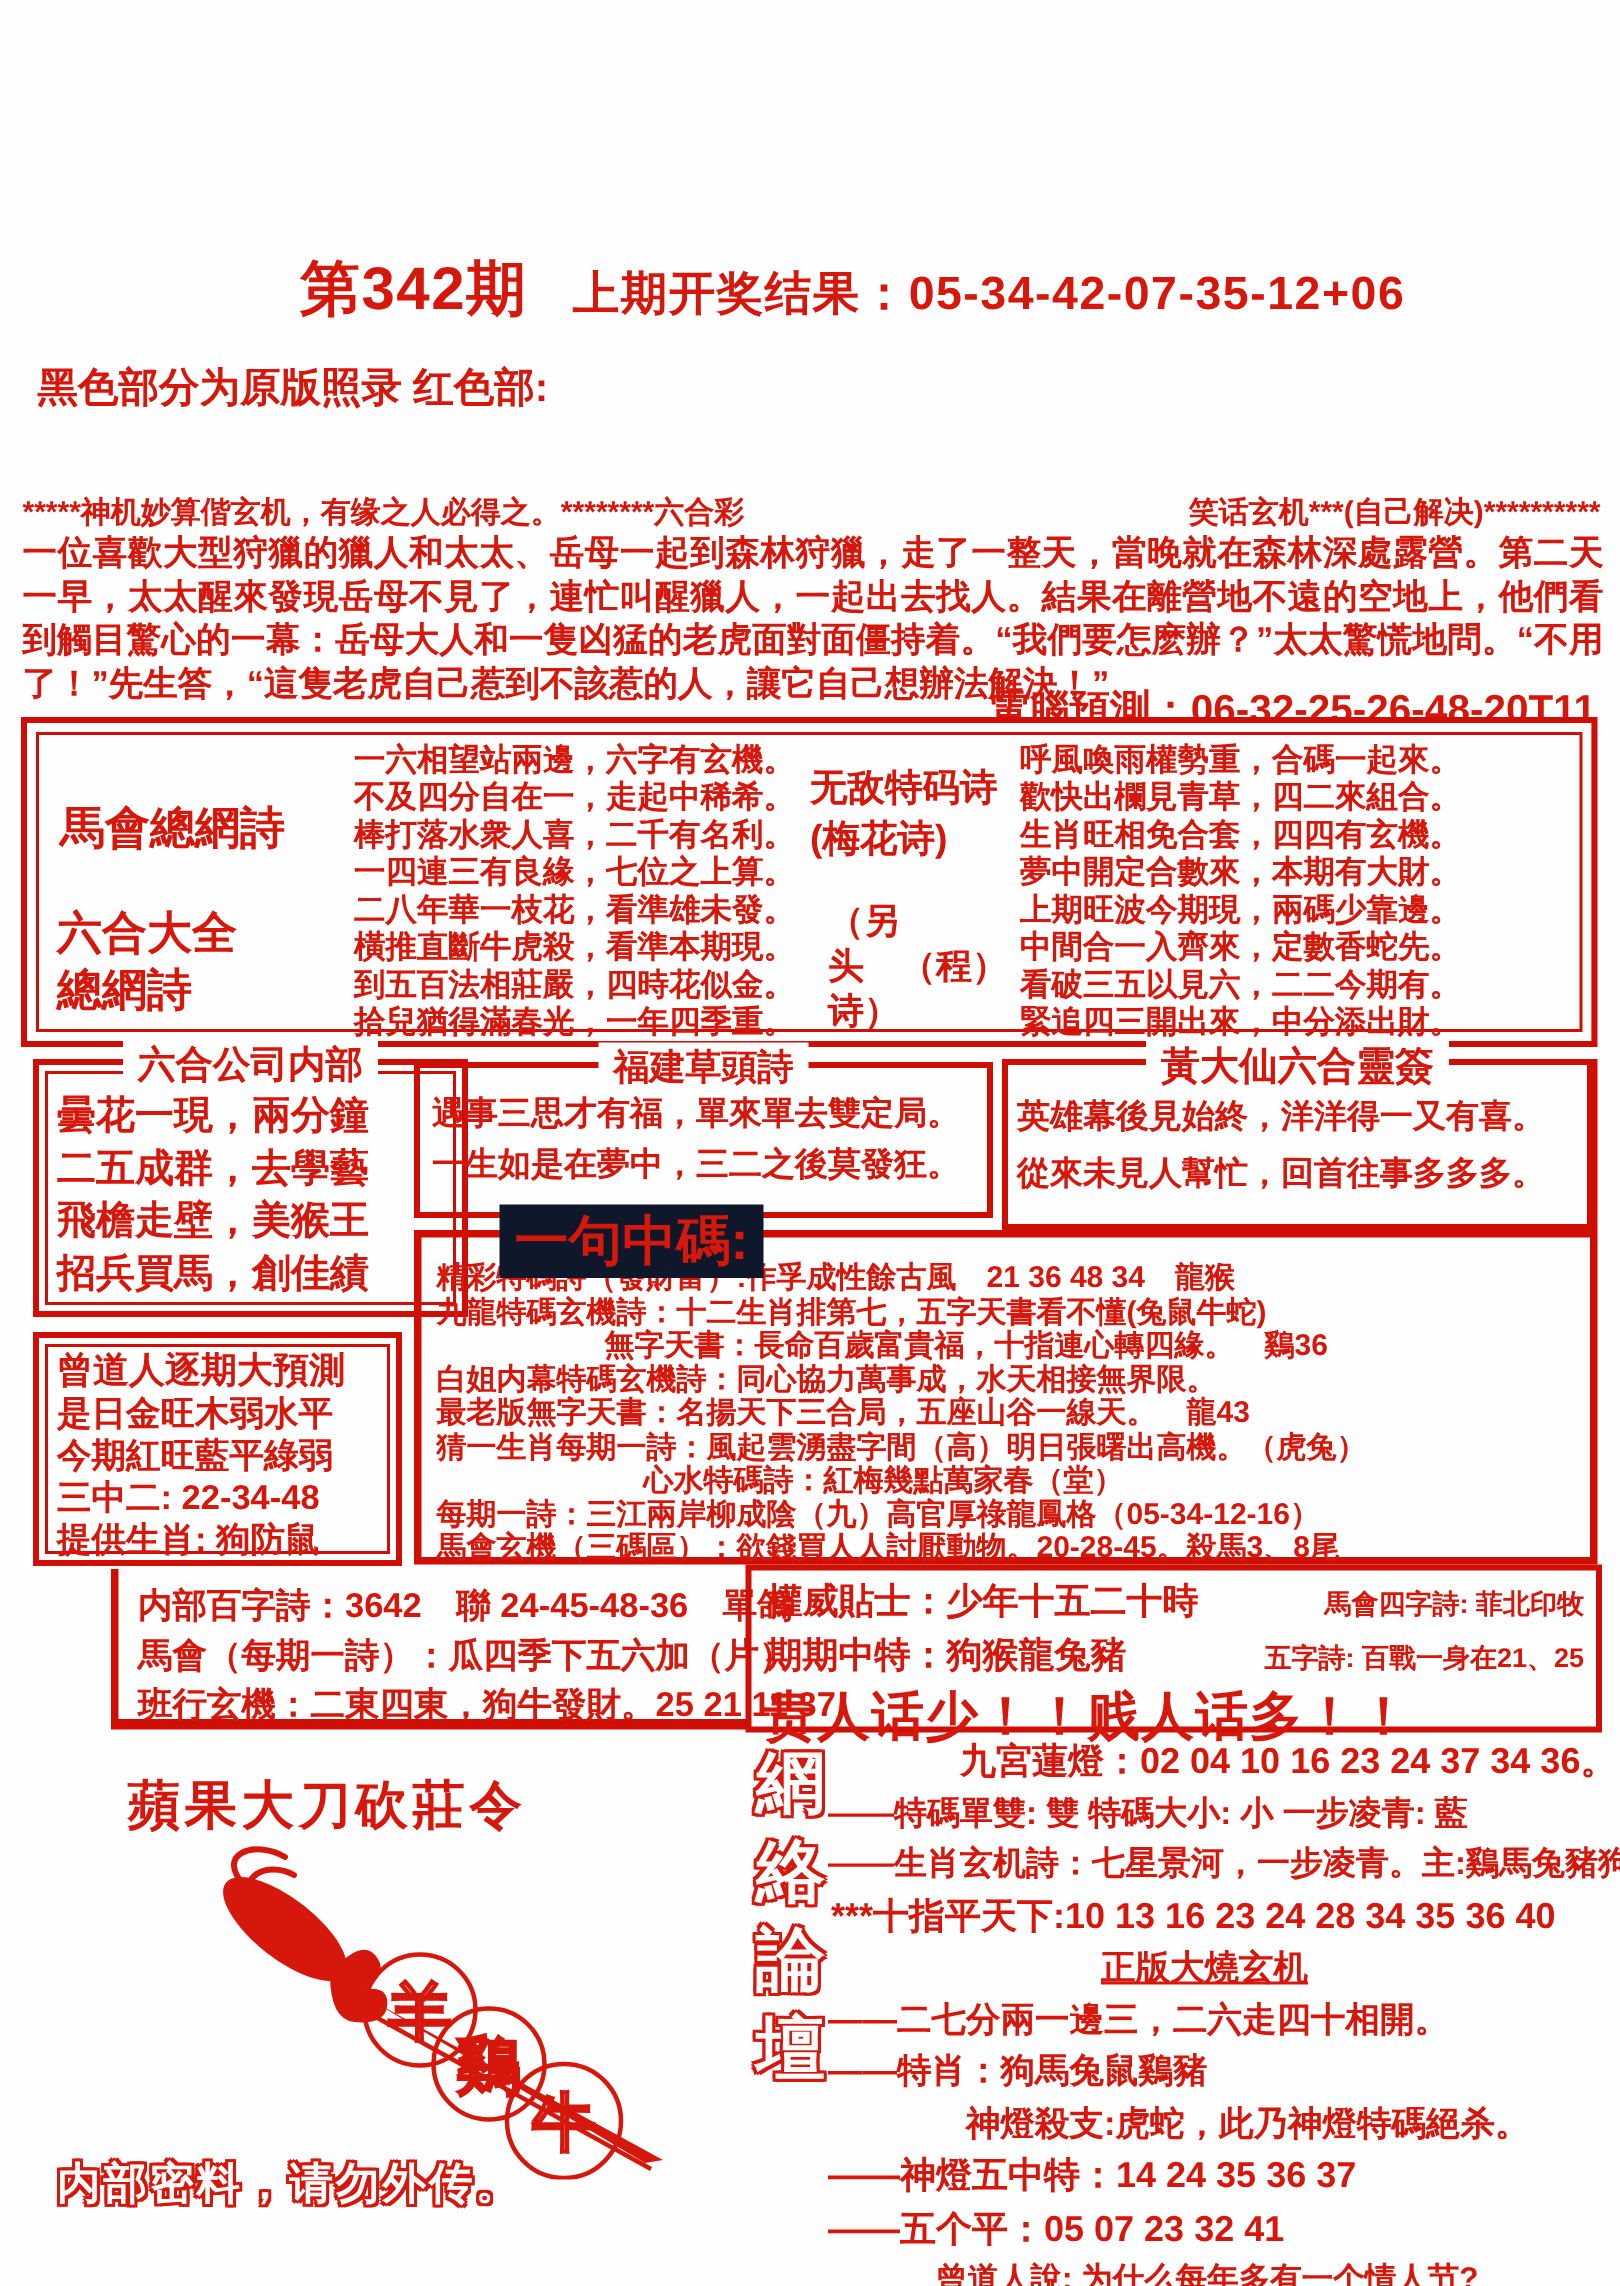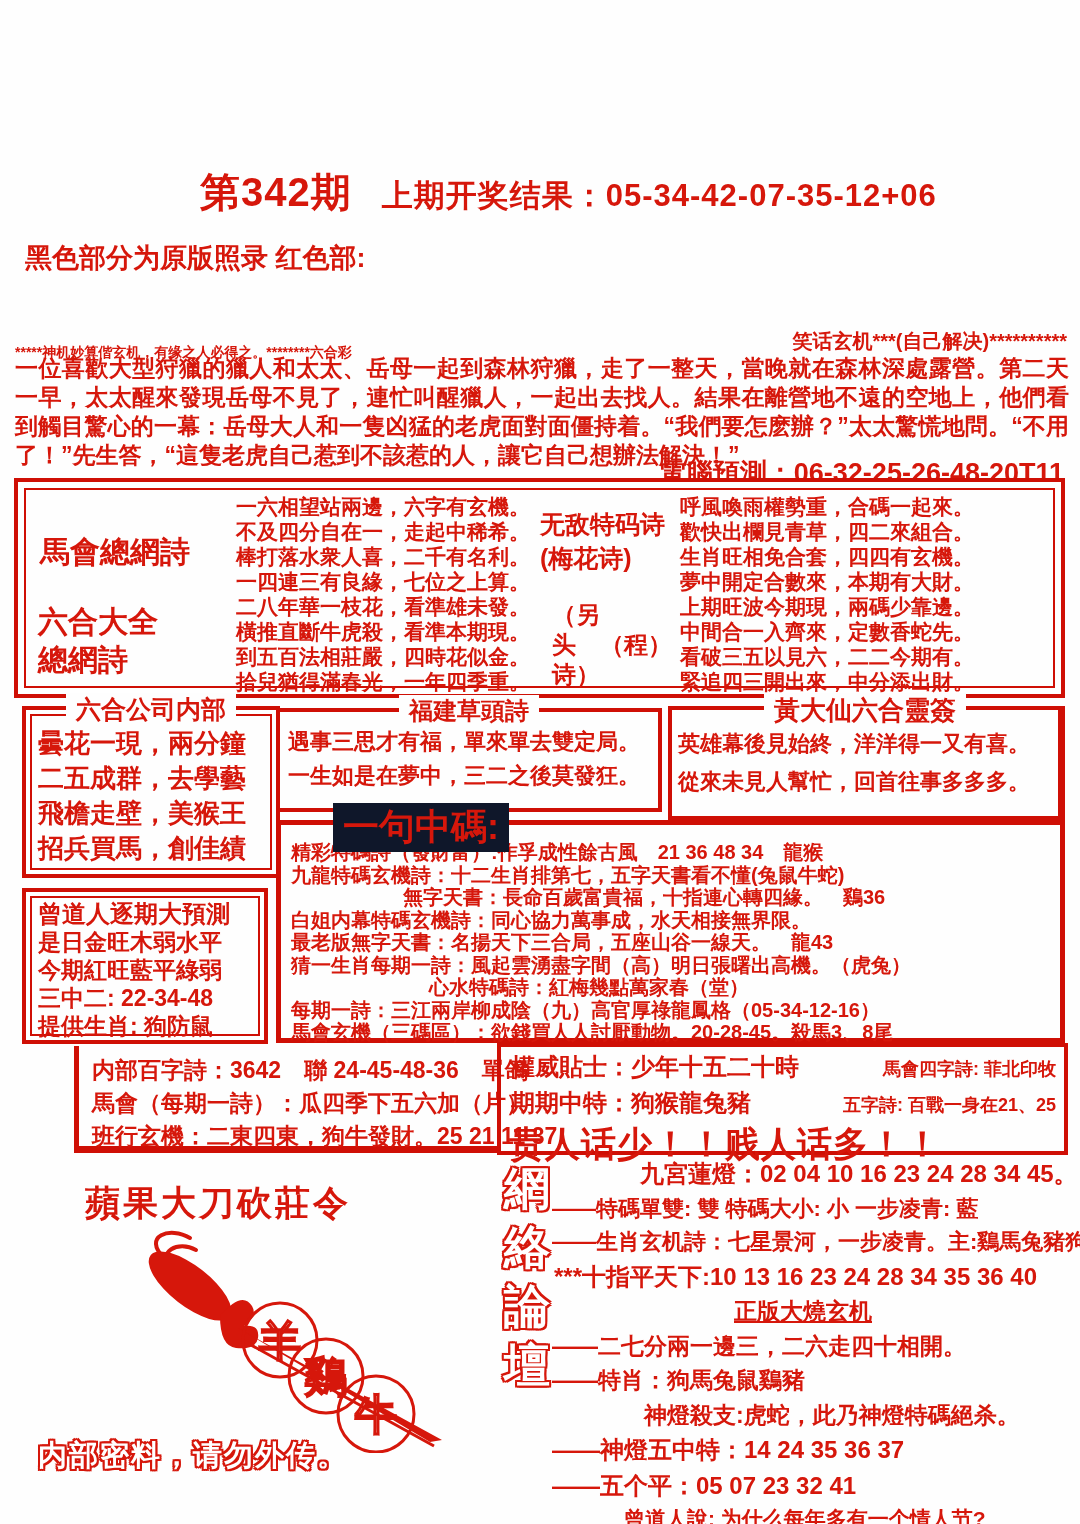--- a/index.html
+++ b/index.html
@@ -14,21 +14,21 @@
   .nw{ white-space:nowrap; }
 
   
   .hdr{ left:200px; top:165px; display:flex; align-items:baseline; gap:30px; }
   .hdr .issue{ font-size:40px; letter-spacing:1px; }
   .hdr .result{ font-size:31px; letter-spacing:1px; }
   .note{ left:25px; top:240px; font-size:27px; }
 
   
   .intro-row{ left:15px; top:328px; width:1052px; display:flex; justify-content:space-between; }
-  .intro-row .intro{ font-size:14px;margin-top:16px; }
+  .intro-row .intro{ font-size:20px; }
   .intro-row .joke{ font-size:20px; }
   .story{ left:15px; top:354px; width:1054px; font-size:23px; line-height:29px; text-align:justify; }
   .prediction{ right:16px; top:455px; font-size:27px; }
 
   
   .box1{
     left:14px; top:478px; width:1051px; height:220px;
     border:4px solid var(--bred);
     box-shadow: inset 0 0 0 6px #fff, inset 0 0 0 8px var(--bred);
   }
@@ -43,21 +43,21 @@
   .box1 .midn{ left:534px; top:118px; font-size:24px; line-height:30px; }
 
   
   .rbox{ border:4px solid var(--bred); }
   .dbox{ border:4px solid var(--bred); box-shadow: inset 0 0 0 4px #fff, inset 0 0 0 6px var(--bred); }
   .box-title{
     position:absolute; top:-17px; left:50%; transform:translateX(-50%);
     background:#fefefe; padding:0 10px; white-space:nowrap;
   }
 
-  .companyBox{ left:22px; top:706px; width:258px; height:172px; }
+  .companyBox{ left:22px; top:706px; width:290px; height:172px; }
   .companyBox .box-title{ font-size:25px; }
   .companyBox .bl{ padding:16px 12px 0; font-size:26px; line-height:35px; }
 
   .fujianBox{ left:276px; top:708px; width:386px; height:104px; }
   .fujianBox .box-title{ font-size:24px; }
   .fujianBox .bl{ padding:13px 8px 0; font-size:22px; line-height:34px; }
 
   .daxianBox{ left:668px; top:706px; width:397px; height:114px; border-right-width:7px; }
   .daxianBox .box-title{ font-size:26px; }
   .daxianBox .bl{ padding:15px 6px 0; font-size:22px; line-height:38px; }
@@ -256,21 +256,21 @@
   <div class="abs caption outline nw">内部密料，请勿外传。</div>
 
   <div class="abs stamps">
     <div class="st outline">網</div>
     <div class="st outline">絡</div>
     <div class="st outline">論</div>
     <div class="st outline">壇</div>
   </div>
 
   <div class="abs forum">
-    <div class="fl nw" style="margin-left:88px;  font-size:24px;">九宮蓮燈：02 04 10 16 23 24 28 34 45。</div>
+    <div class="fl nw" style="margin-left:88px;  font-size:24px;">九宮蓮燈：02 04 10 16 23 24 37 34 36。</div>
     <div class="fl nw" style="margin-left:0;     font-size:22px;">——特碼單雙: 雙 特碼大小: 小 一步凌青: 藍</div>
     <div class="fl nw" style="margin-left:0;     font-size:22px;">——生肖玄机詩：七星景河，一步凌青。主:鷄馬兔豬狗。</div>
     <div class="fl nw" style="margin-left:2px;   font-size:24px;">***十指平天下:10 13 16 23 24 28 34 35 36 40</div>
     <div class="fl nw" style="margin-left:182px; font-size:23px;text-decoration:underline;">正版大燒玄机</div>
     <div class="fl nw" style="margin-left:0;     font-size:23px;">——二七分兩一邊三，二六走四十相開。</div>
     <div class="fl nw" style="margin-left:0;     font-size:23px;">——特肖：狗馬兔鼠鷄豬</div>
     <div class="fl nw" style="margin-left:92px;  font-size:23px;">神燈殺支:虎蛇，此乃神燈特碼絕杀。</div>
     <div class="fl nw" style="margin-left:0;     font-size:24px;">——神燈五中特：14 24 35 36 37</div>
     <div class="fl nw" style="margin-left:0;     font-size:24px;">——五个平：05 07 23 32 41</div>
     <div class="fl nw" style="margin-left:72px;  font-size:21px;">曾道人說: 为什么每年多有一个情人节?</div>

